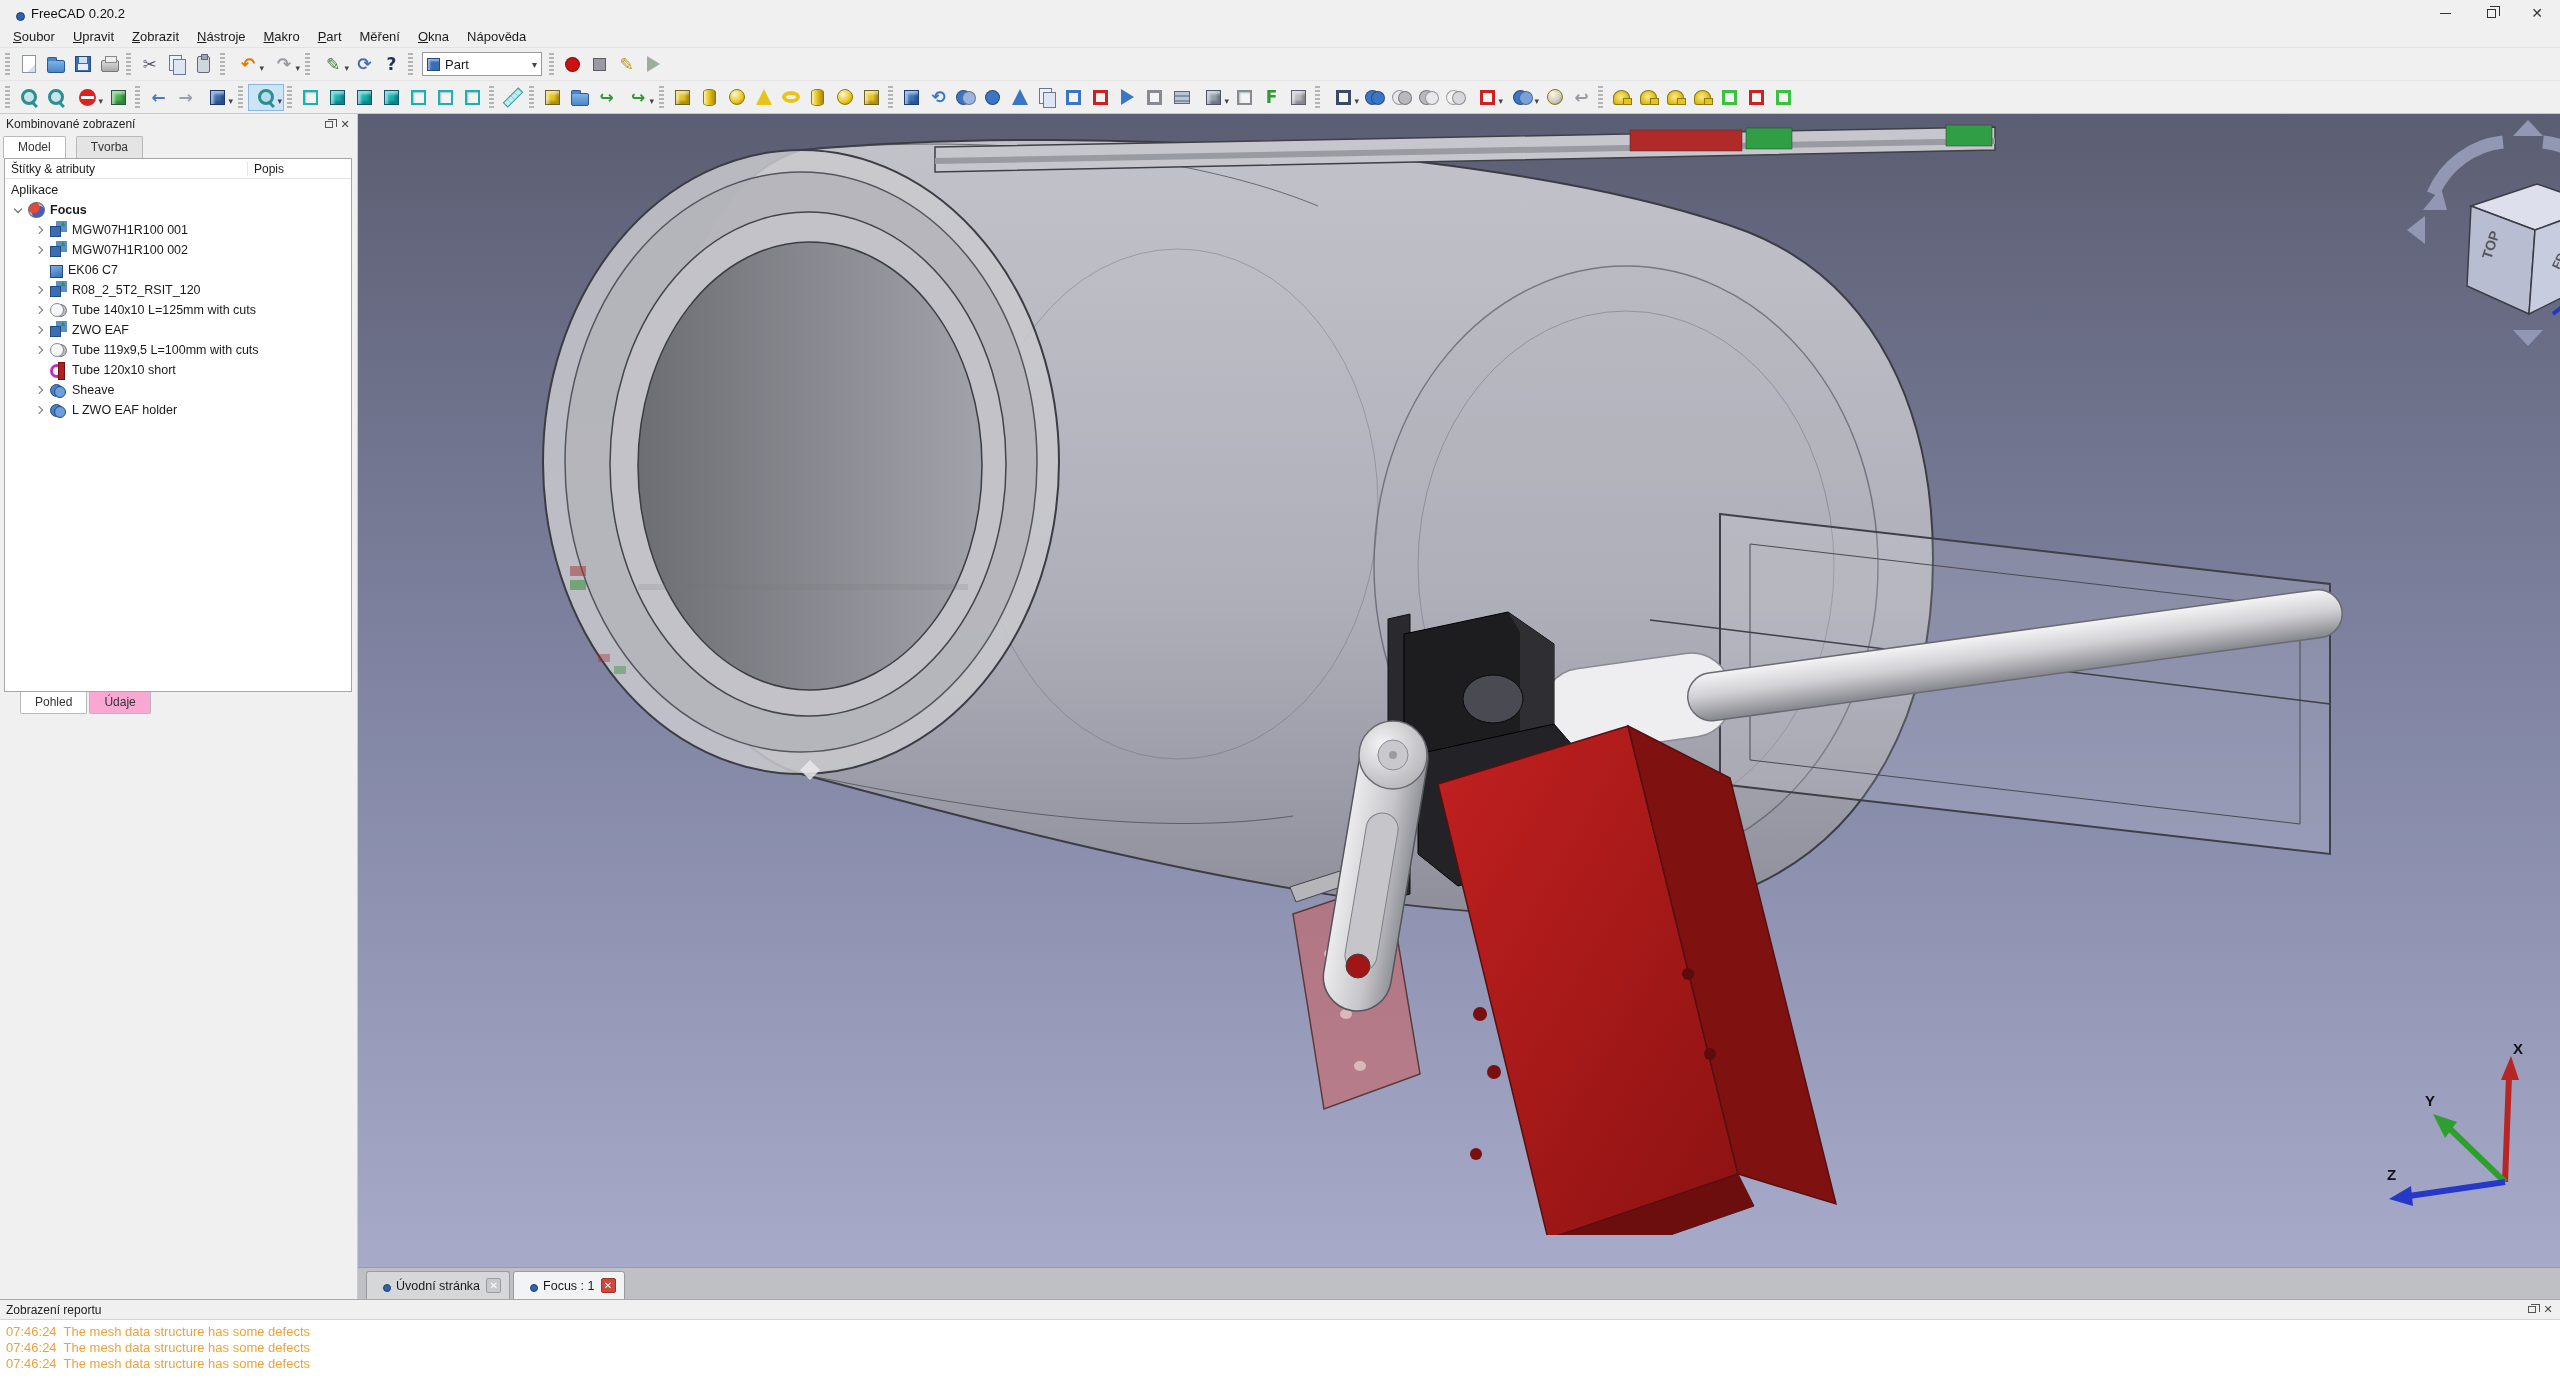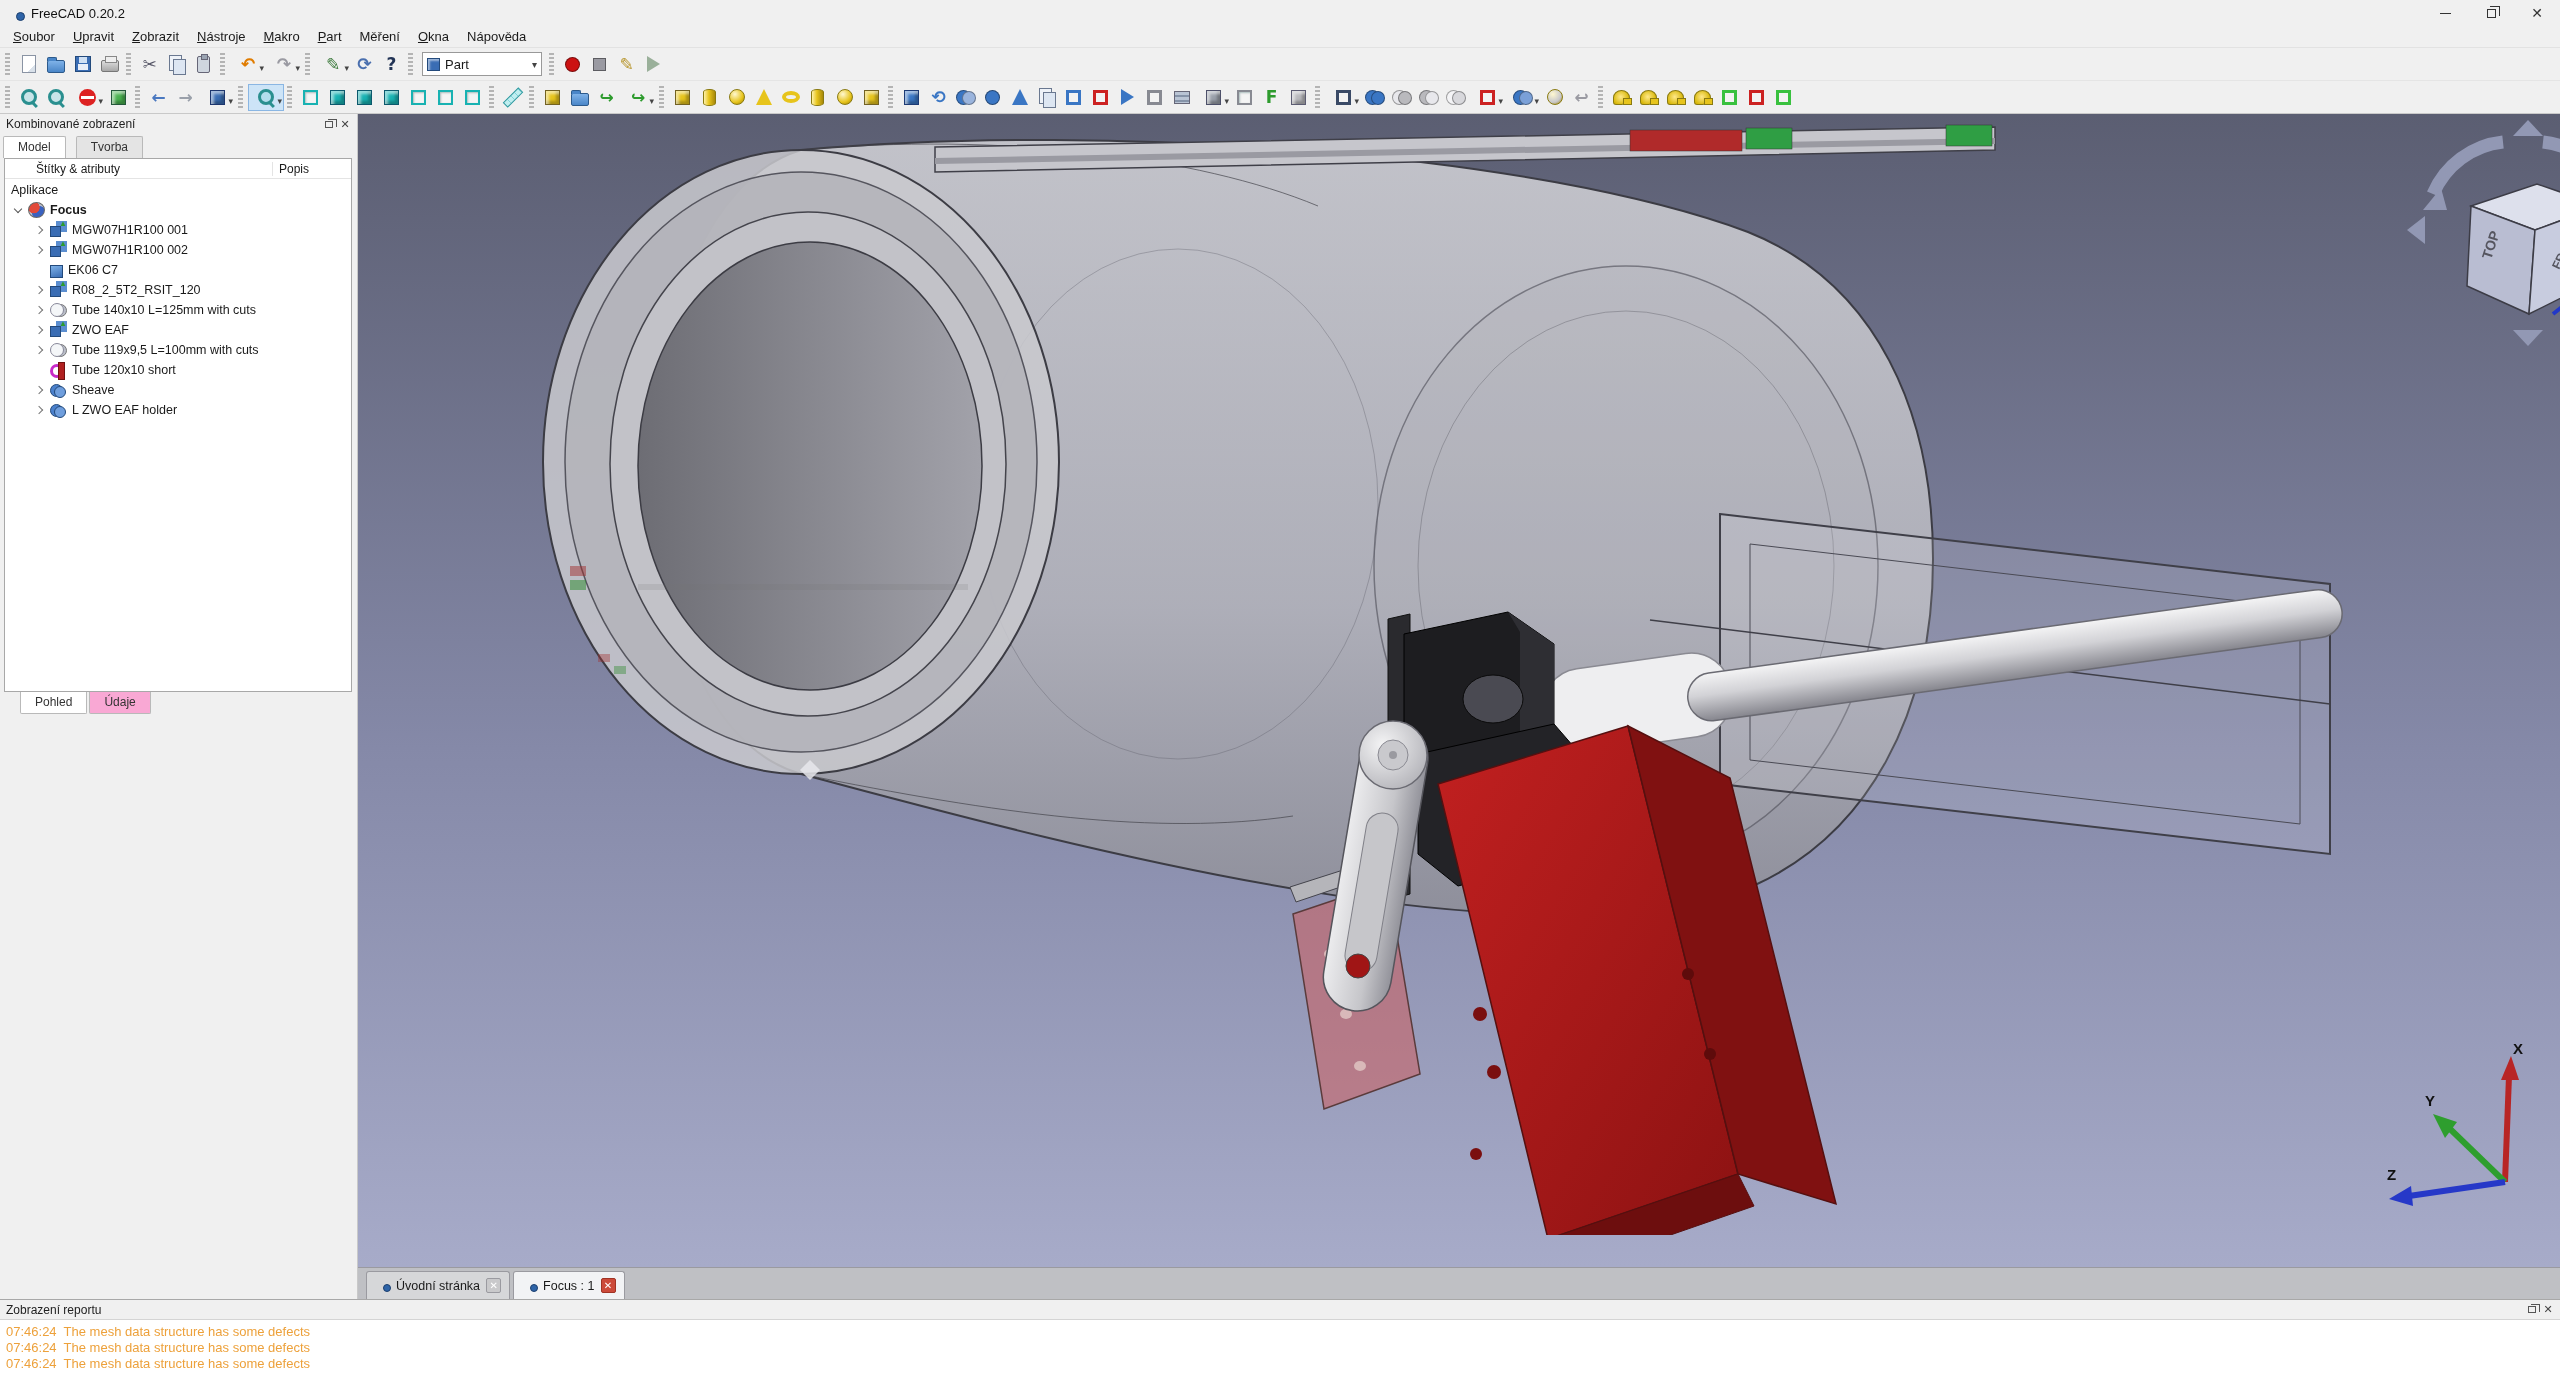--- a/index.html
+++ b/index.html
@@ -85,21 +85,21 @@
   .ph-ico { width:16px; height:14px; display:flex; align-items:center; justify-content:center; color:#444; font-size:11px; }
   .ico-float { position:relative; width:8px; height:7px; border:1px solid #555; background:#f0f0f0; }
   .ico-float::before { content:""; position:absolute; left:2px; top:-3px; width:8px; height:7px; border:1px solid #555; border-left:none; border-bottom:none; }
 
   .tabs-top { display:flex; padding-left:3px; flex:none; height:24px; align-items:flex-end; }
   .tab { padding:3px 14px 4px; font-size:12px; background:#e4e4e4; border:1px solid #b9b9b9; border-bottom:none; border-radius:2px 2px 0 0; margin-right:10px; color:#333; }
   .tab.active { background:#fff; position:relative; z-index:2; }
 
   .treebox { background:#fff; border:1px solid #a8a8a8; margin:0 5px 0 4px; height:534px; flex:none; display:flex; flex-direction:column; overflow:hidden; }
   .tree-colhead { display:flex; height:20px; border-bottom:1px solid #e4e4e4; flex:none; font-size:12px; align-items:center; }
-  .tree-colhead .c1 { width:243px; padding-left:6px; border-right:1px solid #e4e4e4;margin-left:25px; }
+  .tree-colhead .c1 { width:243px; padding-left:6px; border-right:1px solid #e4e4e4; }
   .tree-colhead .c2 { padding-left:6px; }
   .tree-rows { flex:1; overflow:hidden; padding-top:1px; }
   .trow { display:flex; align-items:center; height:20px; font-size:12.5px; padding-left:6px; }
   .trow .sp { flex:none; }
   .exp { width:14px; height:14px; display:flex; align-items:center; justify-content:center; flex:none; }
   .exp.c::before { content:""; width:5px; height:5px; border-right:1.4px solid #777; border-top:1.4px solid #777; transform:rotate(45deg); margin-right:2px; }
   .exp.o::before { content:""; width:5px; height:5px; border-right:1.4px solid #555; border-top:1.4px solid #555; transform:rotate(135deg); margin-bottom:2px; }
   .ti { width:17px; height:16px; position:relative; margin:0 5px 0 3px; flex:none; }
   .ti-doc { border-radius:50%; background:radial-gradient(circle at 32% 32%,#e24a3a 0 40%,rgba(0,0,0,0) 44%),radial-gradient(circle at 66% 70%,#3a62c0 0 46%,#b9bdc8 52%); border:1px solid #666; }
   .ti-compound::before { content:""; position:absolute; left:0; bottom:1px; width:9px; height:9px; background:#3a6db4; border:1px solid #234a7c; box-shadow:6px -5px 0 #5b8ed0; }

